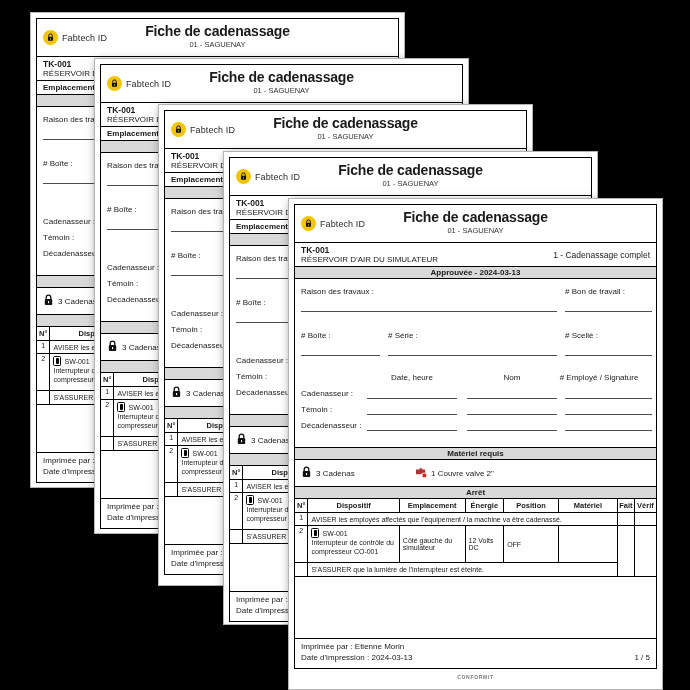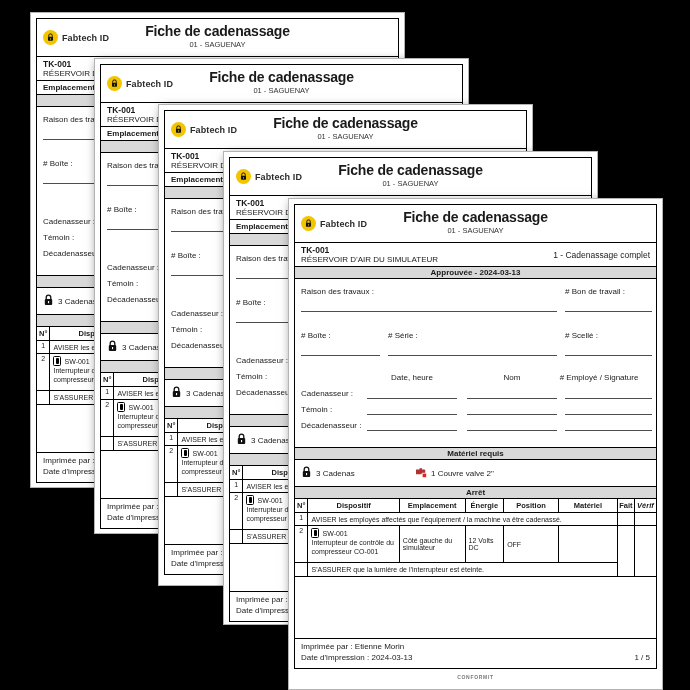--- a/index.html
+++ b/index.html
@@ -15,21 +15,21 @@
     padding:5px 5px 0 5px;box-sizing:border-box;overflow:hidden;
   }
   .box{
     border:1.5px solid #000;height:465px;box-sizing:border-box;
     display:flex;flex-direction:column;background:#fff;
   }
   
   .hdr{height:37px;border-bottom:1.5px solid #000;position:relative;display:flex;align-items:center;flex:none;}
   .logo{display:flex;align-items:center;gap:4px;padding-left:6px;position:relative;z-index:2;}
   .logo-circle{width:15px;height:15px;border-radius:50%;background:#f2c500;display:flex;align-items:center;justify-content:center;flex:none;}
-  .logo-text{font-size:9px;font-weight:700;color:#2b2b2b;letter-spacing:.1px;}
+  .logo-text{font-size:9px;font-weight:400;color:#2b2b2b;letter-spacing:.1px;}
   .titles{position:absolute;left:0;right:0;top:4px;text-align:center;z-index:1;}
   .title{font-size:14px;font-weight:700;letter-spacing:-.2px;}
   .subtitle{font-size:7.5px;color:#333;margin-top:1px;}
   
   .equip{height:23px;border-bottom:1.5px solid #000;display:flex;justify-content:space-between;align-items:center;padding:0 6px;flex:none;}
   .equip-code{font-size:8.5px;font-weight:700;line-height:1.2;}
   .equip-name{font-size:8px;line-height:1.2;}
   .equip-type{font-size:8.5px;}
   
   .empl{height:13px;border-bottom:1px solid #000;display:flex;justify-content:space-between;align-items:center;padding:0 6px;font-size:8px;flex:none;}
@@ -43,21 +43,21 @@
   .uline{position:absolute;border-top:1.5px solid #4d4d4d;height:0;}
   .sighead{position:absolute;text-align:center;font-size:8px;}
   
   .mats{height:26px;position:relative;flex:none;}
   .mat{position:absolute;top:6px;display:flex;align-items:center;gap:4px;font-size:8px;}
   
   table.arret{width:100%;border-collapse:collapse;table-layout:fixed;flex:none;}
   .arret th{font-size:7.5px;font-weight:700;border:1px solid #000;padding:2px 0;text-align:center;}
   .arret td{font-size:7px;border:1px solid #000;padding:1px 3px;vertical-align:middle;}
   .arret th:first-child,.arret td.first{border-left:none;}
-  .arret th:last-child,.arret td.last{border-right:none;font-style:italic;}
+  .arret th:last-child,.arret td.last{border-right:none;}
   .arret tr:first-child th{border-top:none;}
   td.num{text-align:center;padding:1px 0;vertical-align:top;}
   tr.r1 td{height:10px;}
   tr.r2 td{height:34px;}
   tr.rnote td{height:11px;}
   .devline{display:flex;align-items:center;gap:3px;margin:1px 0 1px 0;}
   .devdesc{line-height:1.25;}
   .switch-icon{width:8px;height:10px;border:1px solid #000;border-radius:1.5px;box-sizing:border-box;display:flex;align-items:center;justify-content:center;flex:none;}
   .switch-icon i{display:block;width:3px;height:5.5px;background:#000;border-radius:1px;}
   

